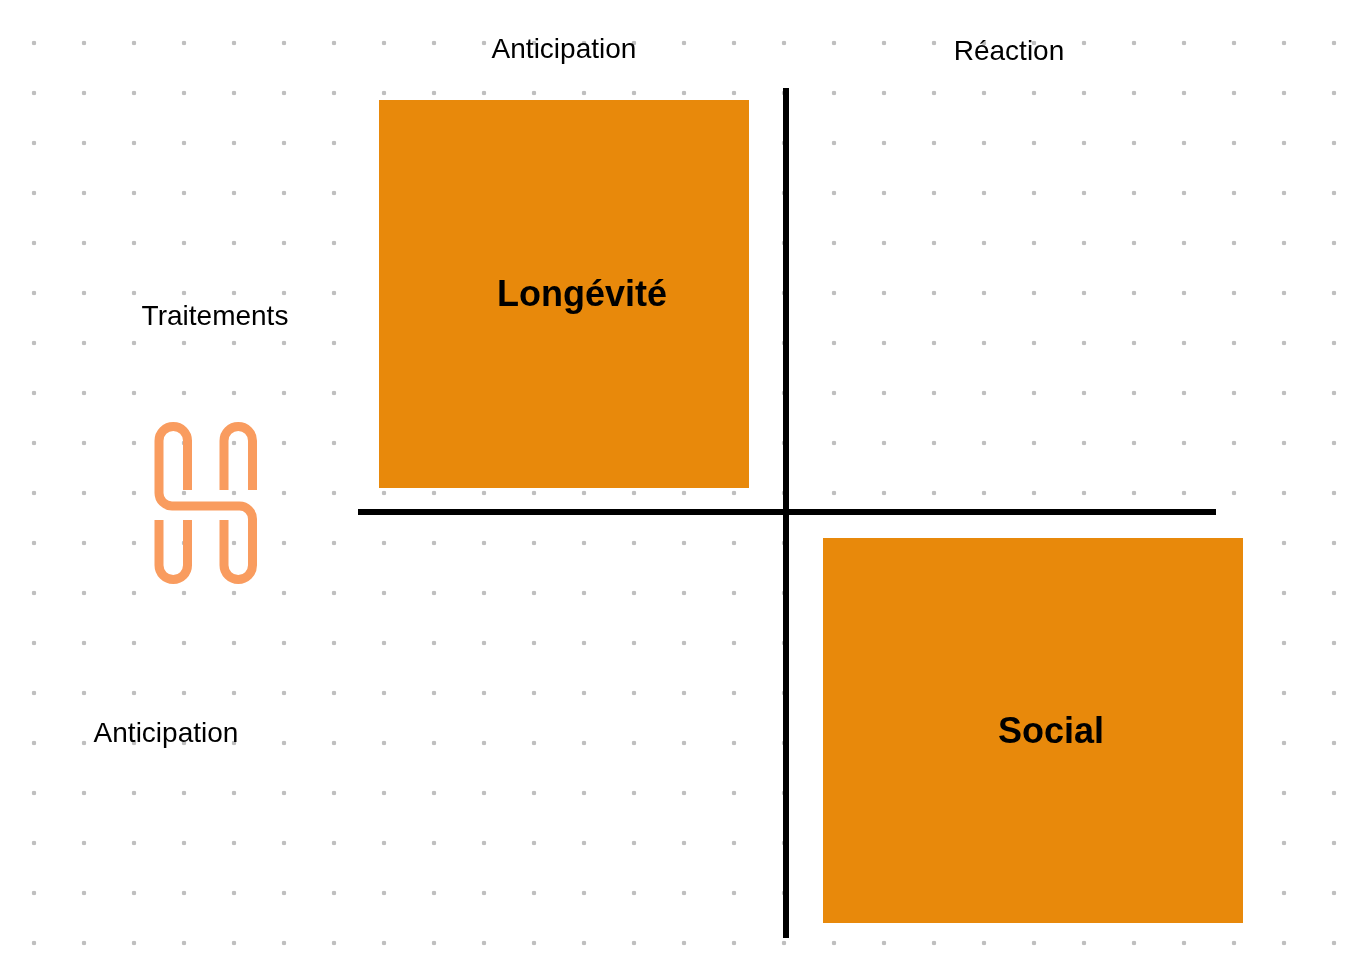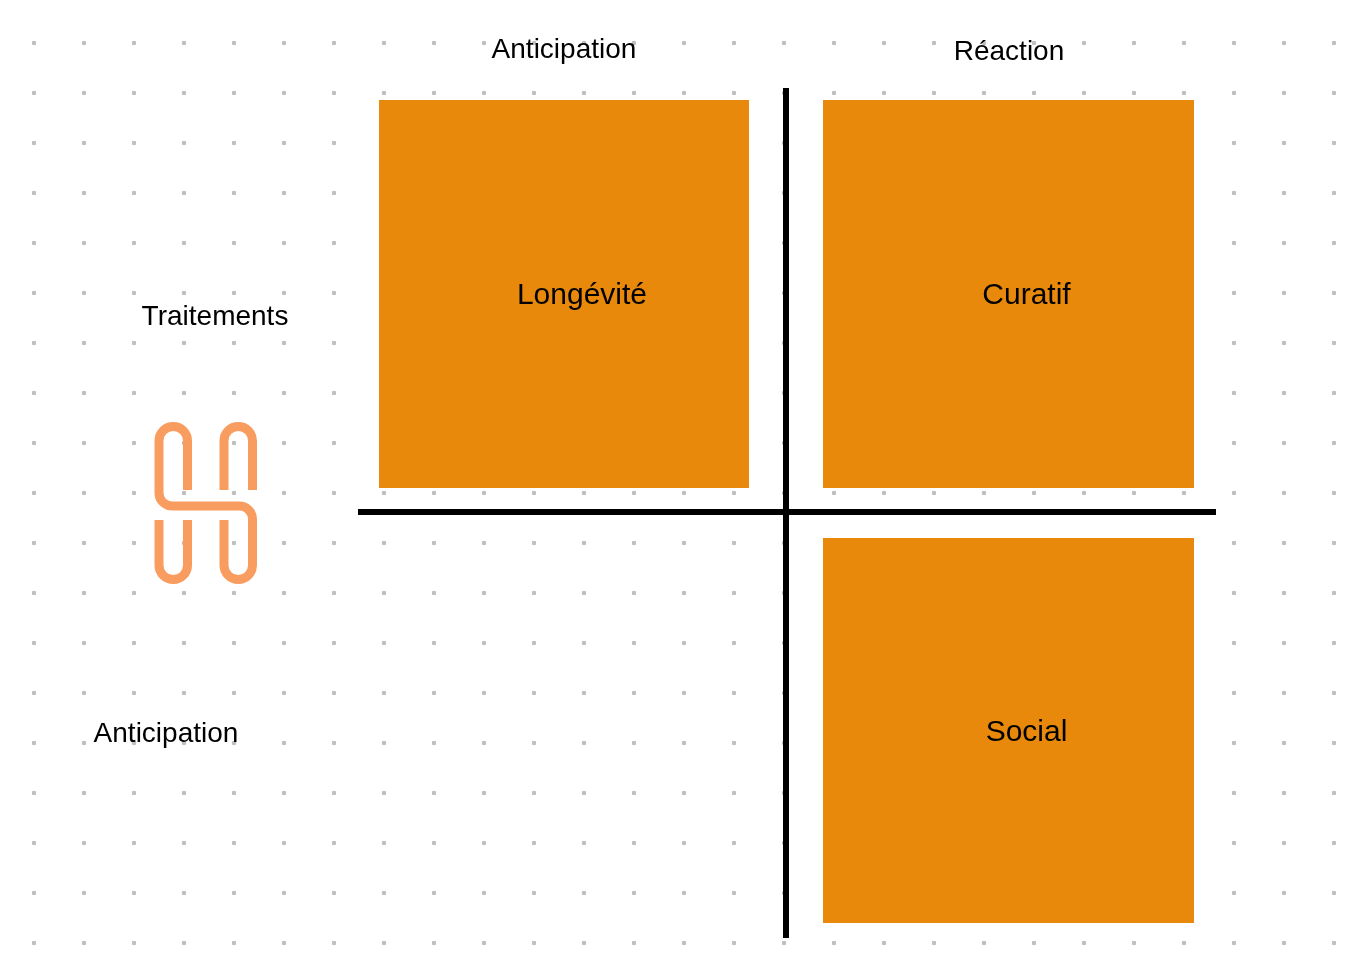--- a/index.html
+++ b/index.html
@@ -39,30 +39,30 @@
   .header-comportements{ left: 166px; top: 733px; }
 
   .quadrant {
     position: absolute;
     background: var(--quadrant-fill);
     display: flex;
     align-items: center;
     justify-content: center;
   }
   .quadrant .q-label {
-    font-size: 30px;
-    font-weight: 400;
+    font-size: 36px;
+    font-weight: 700;
     color: var(--text-color);
     white-space: nowrap;
     margin-left: 36px;
   }
   .q-tl { left: 379px; top: 100px; width: 370px; height: 388px; }
   .q-tr { left: 823px; top: 100px; width: 371px; height: 388px; }
   .q-bl { left: 379px; top: 538px; width: 370px; height: 385px; }
-  .q-br { left: 823px; top: 538px; width: 371px; height: 385px; }
+  .q-br { left: 823px; top: 538px; width: 420px; height: 385px; }
 
   .axis-v {
     position: absolute;
     left: 783px; top: 88px;
     width: 6px; height: 850px;
     background: var(--axis-line);
   }
   .axis-h {
     position: absolute;
     left: 358px; top: 509px;
@@ -93,23 +93,20 @@
   <svg class="logo" viewBox="0 0 107 164" fill="none" stroke="currentColor" stroke-width="9" stroke-linecap="butt">
     <path d="M 35.5 69 L 35.5 19.75 A 14.25 14.25 0 0 0 7 19.75 L 7 72 A 13 13 0 0 0 20 85 L 87.5 85 A 13 13 0 0 1 100.5 98 L 100.5 144.25 A 14.25 14.25 0 0 1 72 144.25 L 72 99"></path>
     <path d="M 72 69 L 72 19.75 A 14.25 14.25 0 0 1 100.5 19.75 L 100.5 69"></path>
     <path d="M 7 99 L 7 144.25 A 14.25 14.25 0 0 0 35.5 144.25 L 35.5 99"></path>
   </svg>
 
   <div class="quadrant q-tl">
     <span class="q-label">Longévité</span>
   </div>
 
-  <div class="quadrant q-tr">
-    <span class="q-label">Curatif</span>
-  </div>
 
 
   <div class="quadrant q-br">
     <span class="q-label">Social</span>
   </div>
 
   <div class="axis-v"></div>
   <div class="axis-h"></div>
 
 </div>

